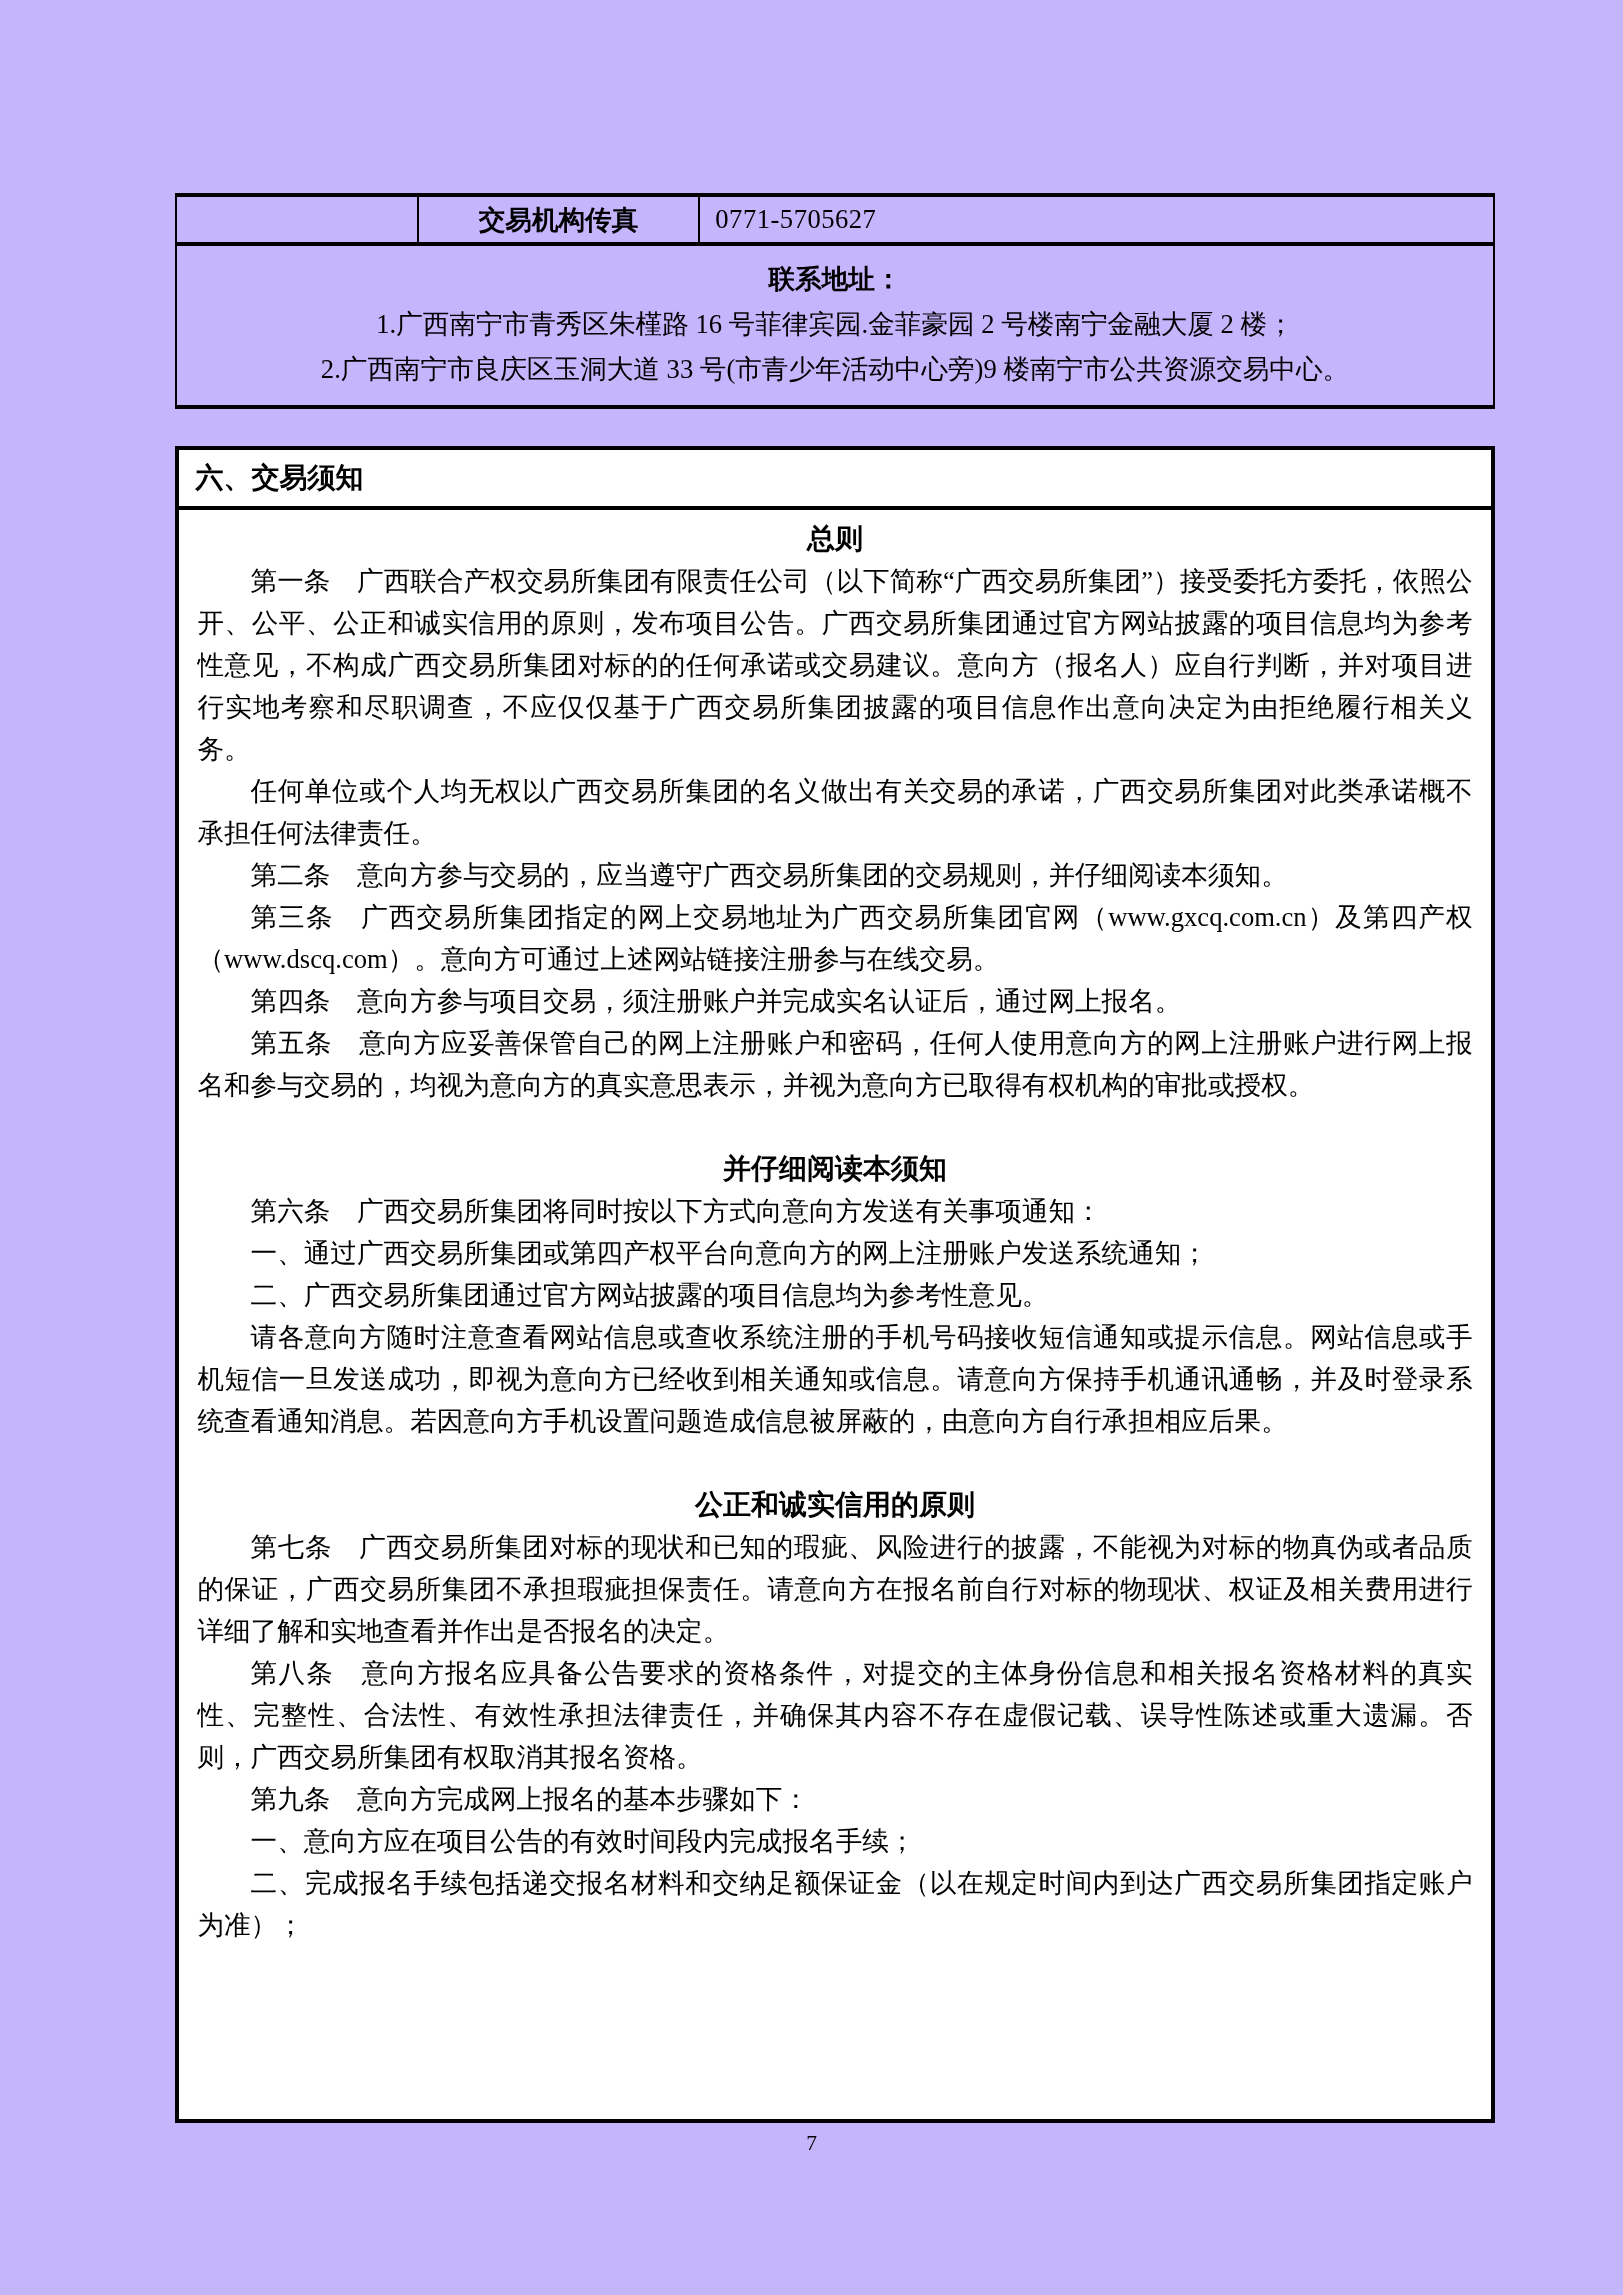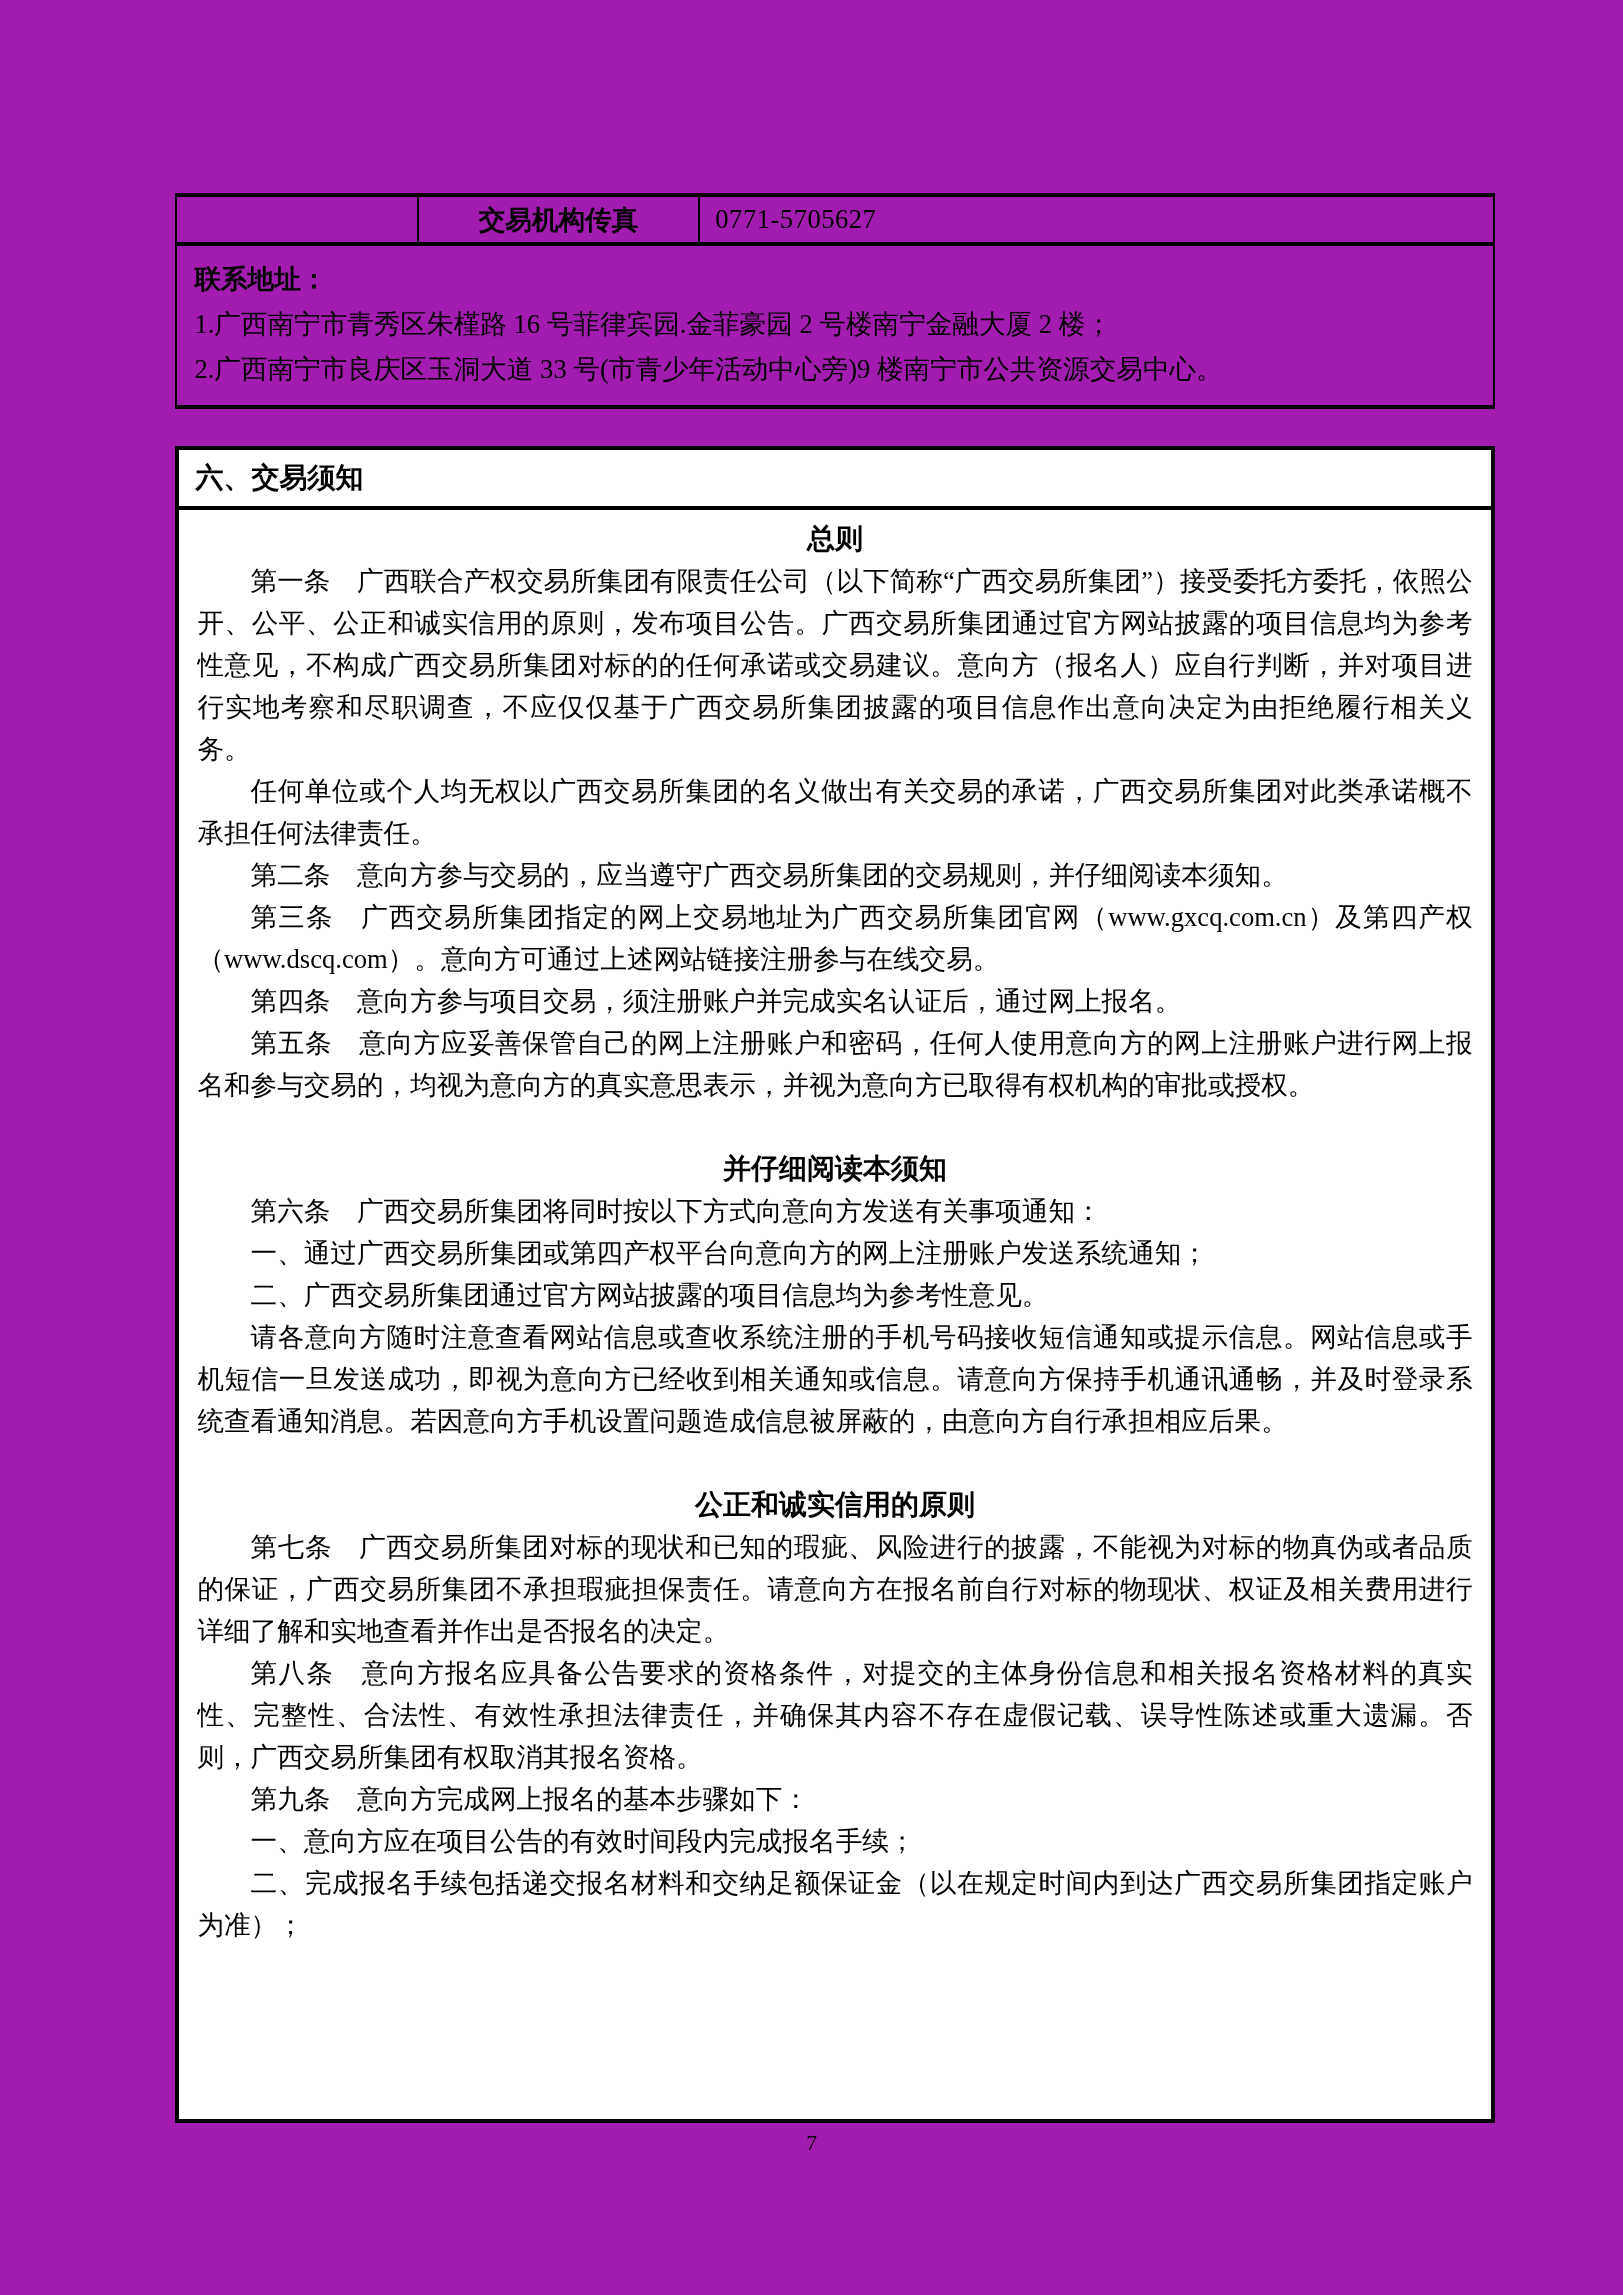--- a/index.html
+++ b/index.html
@@ -3,34 +3,34 @@
 <meta charset="utf-8">
 <style>
   * { margin:0; padding:0; box-sizing:border-box; }
   html,body { background:#ffffff; }
   body {
     position:relative;
     width:1623px; height:2295px;
     font-family:"Liberation Serif","DejaVu Serif",serif;
     color:#000000;
   }
-  .page { position:absolute; left:0; top:0; width:1623px; height:2295px; background:#a21caf; }
+  .page { position:absolute; left:0; top:0; width:1623px; height:2295px; background:#c4b5fd; }
 
   
   .contact-table {
     position:absolute; left:175px; top:193px; width:1320px;
     border-collapse:collapse; table-layout:fixed;
     font-size:26.6px;
   }
   .contact-table td { border:2.6px solid #000; border-top-width:4.1px; border-bottom-width:4.1px; vertical-align:middle; }
   .fax-row td { height:49px; }
   .cell-empty { width:242px; }
   .cell-fax-label { width:281px; text-align:center; font-weight:bold; }
   .cell-fax-value { padding-left:15.3px; text-align:left; letter-spacing:0.5px; }
-  .addr-cell { padding:11.2px 17.4px 13.3px 17.4px; line-height:45px; text-align:left; }
+  .addr-cell { padding:11.2px 17.4px 13.3px 17.4px; line-height:45px; text-align:center; }
   .addr-heading { font-weight:bold; }
   .addr-line { font-weight:normal; }
 
   
   .notice-table {
     position:absolute; left:175px; top:446px; width:1320px; height:1677px;
     border:4.1px solid #000; overflow:hidden; background:#fff;
   }
   .notice-header {
     height:60px; border-bottom:4.1px solid #000;

